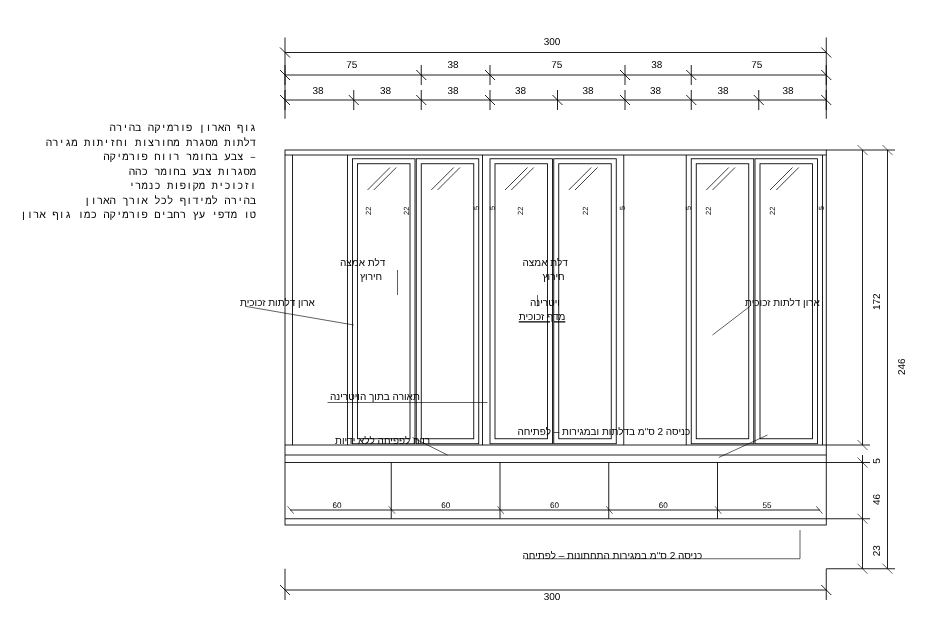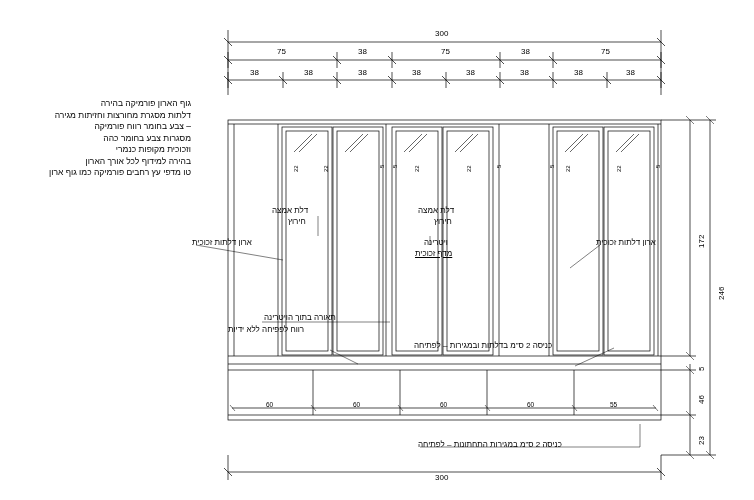--- a/index.html
+++ b/index.html
@@ -179,21 +179,21 @@
 
 <div class="dim" style="left:250px;top:68px;">38</div>
 <div class="dim" style="left:304px;top:68px;">38</div>
 <div class="dim" style="left:358px;top:68px;">38</div>
 <div class="dim" style="left:412px;top:68px;">38</div>
 <div class="dim" style="left:466px;top:68px;">38</div>
 <div class="dim" style="left:520px;top:68px;">38</div>
 <div class="dim" style="left:574px;top:68px;">38</div>
 <div class="dim" style="left:626px;top:68px;">38</div>
 
-<div class="notes" style="left:26px;top:98px;width:165px;">
+<div class="notes" style="left:40px;top:98px;width:165px;font-family:Liberation Mono, monospace;">
   <div>גוף הארון פורמיקה בהירה</div>
   <div>דלתות מסגרת מחורצות וחזיתות מגירה</div>
   <div>– צבע בחומר רווח פורמיקה</div>
   <div>מסגרות צבע בחומר כהה</div>
   <div>וזכוכית מקופות כנמרי</div>
   <div>בהירה למידוף לכל אורך הארון</div>
   <div>טו מדפי עץ רחבים פורמיקה כמו גוף ארון</div>
 </div>
 
 <div class="vert" style="left:293px;top:172px;transform:rotate(-90deg);font-size:6px;">22</div>
@@ -214,21 +214,21 @@
 <div class="txt he" style="left:272px;top:206px;">דלת אמצה</div>
 <div class="txt he" style="left:288px;top:217px;">חירוץ</div>
 
 <div class="txt he" style="left:418px;top:206px;">דלת אמצה</div>
 <div class="txt he" style="left:434px;top:217px;">חירוץ</div>
 
 <div class="txt he" style="left:424px;top:238px;">ויטרינה</div>
 <div class="txt he" style="left:415px;top:249px;text-decoration:underline;">מדף זכוכית</div>
 
 <div class="txt he" style="left:264px;top:313px;">תאורה בתוך הויטרינה</div>
-<div class="txt he" style="left:228px;top:325px;">רווח לפפיחה ללא ידיות</div>
+<div class="txt he" style="left:228px;top:348px;padding-left:40px;">רווח לפפיחה ללא ידיות</div>
 <div class="txt he" style="left:414px;top:341px;">כניסה 2 ס"מ בדלתות ובמגירות – לפתיחה</div>
 <div class="txt he" style="left:418px;top:440px;">כניסה 2 ס"מ במגירות התחתונות – לפתיחה</div>
 
 <div class="dim" style="left:266px;top:401px;font-size:6.5px;">60</div>
 <div class="dim" style="left:353px;top:401px;font-size:6.5px;">60</div>
 <div class="dim" style="left:440px;top:401px;font-size:6.5px;">60</div>
 <div class="dim" style="left:527px;top:401px;font-size:6.5px;">60</div>
 <div class="dim" style="left:610px;top:401px;font-size:6.5px;">55</div>
 
 <div class="vert" style="left:697px;top:248px;transform:rotate(-90deg);">172</div>

